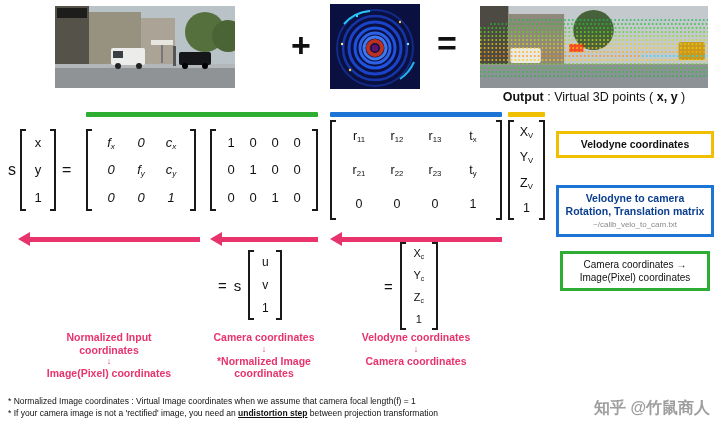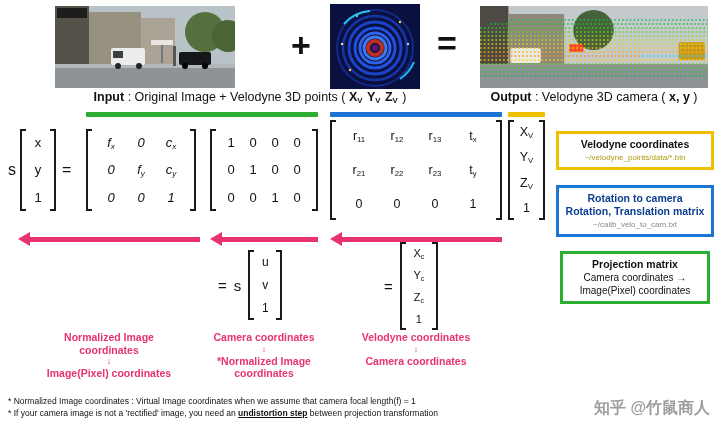--- a/index.html
+++ b/index.html
@@ -147,28 +147,22 @@
       <path d="M0 50 H160" stroke="#ff8f00"></path>
       <path d="M160 50 H225" stroke="#28d8e8"></path>
       <path d="M0 54 H225" stroke="#ffd000"></path>
       <path d="M0 58 H225" stroke="#7ad41e"></path>
       <path d="M0 62 H225" stroke="#3bc92a"></path>
       <path d="M0 66 H225" stroke="#2bbf3a"></path>
       <path d="M0 70 H225" stroke="#26b44c"></path>
     </g>
   </svg>
 
-  <div class="caption cap-left">
-    <b>Input</b><span> : Original Image + Velodyne 3D points ( </span>
-    <b class="mvar">X<sub>V</sub></b>
-    <b class="mvar">Y<sub>V</sub></b>
-    <b class="mvar">Z<sub>V</sub></b><span> )</span>
-  </div>
   <div class="caption cap-right">
-    <b>Output</b><span> : Velodyne 3D camera ( </span><b>x, y</b><span> )</span>
+    <b>Output</b><span> : Virtual 3D points ( </span><b>x, y</b><span> )</span>
   </div>
 
   <div class="bar" style="left:86px; width:232px; background:var(--green);"></div>
   <div class="bar" style="left:330px; width:172px; background:var(--blue);"></div>
   <div class="bar" style="left:508px; width:37px; background:var(--yellow);"></div>
 
   <span class="eqsym" style="left:8px; top:161px;">s</span>
   <div class="matrix abs m-pix h3" style="left:20px; top:129px;">
       <span class="bl"></span>
       <div class="mbody">
@@ -312,46 +306,44 @@
           </div>
           <div class="mrow">
             <span class="mcell">1</span>
           </div>
         </div>
         <span class="br"></span>
       </div>
   </div>
 
   <div class="flabel" style="left:44px; top:331px; width:130px;">
-    <div>Normalized Image coordinates</div>
+    <div>Normalized Input coordinates</div>
     <div class="fl-arrow">↓</div>
     <div>Image(Pixel) coordinates</div>
   </div>
   <div class="flabel" style="left:200px; top:331px; width:128px;">
     <div>Camera coordinates</div>
     <div class="fl-arrow">↓</div>
     <div>*Normalized Image coordinates</div>
   </div>
   <div class="flabel" style="left:351px; top:331px; width:130px;">
     <div>Velodyne coordinates</div>
     <div class="fl-arrow">↓</div>
     <div>Camera coordinates</div>
   </div>
 
   <div class="lbox" style="left:556px; top:131px; width:158px; border-color:var(--yellow);">
     <div class="lbox-title">Velodyne coordinates</div>
-    <div class="lbox-path path-yellow">~/velodyne_points/data/*.bin</div>
   </div>
   <div class="lbox" style="left:556px; top:185px; width:158px; border-color:var(--blue);">
-    <div class="lbox-title blue">Rotation to camera</div>
+    <div class="lbox-title blue">Velodyne to camera</div>
     <div class="lbox-title blue">Rotation, Translation matrix</div>
     <div class="lbox-path path-gray">~/calib_velo_to_cam.txt</div>
   </div>
   <div class="lbox" style="left:560px; top:251px; width:150px; border-color:var(--green);">
-    <div class="lbox-title">Projection matrix</div>
     <div class="lbox-line">Camera coordinates →</div>
     <div class="lbox-line">Image(Pixel) coordinates</div>
   </div>
 
   <div class="footnotes">
     <div><span>* Normalized Image coordinates : Virtual Image coordinates when we assume that camera focal length(f) = 1</span></div>
     <div><span>* If your camera image is not a </span><span>'rectified'</span><span> image, you need an </span><span class="fn-bold">undistortion step</span><span> between projection transformation</span></div>
   </div>
 
   <div class="watermark"><span>知乎 @竹鼠商人</span></div>

